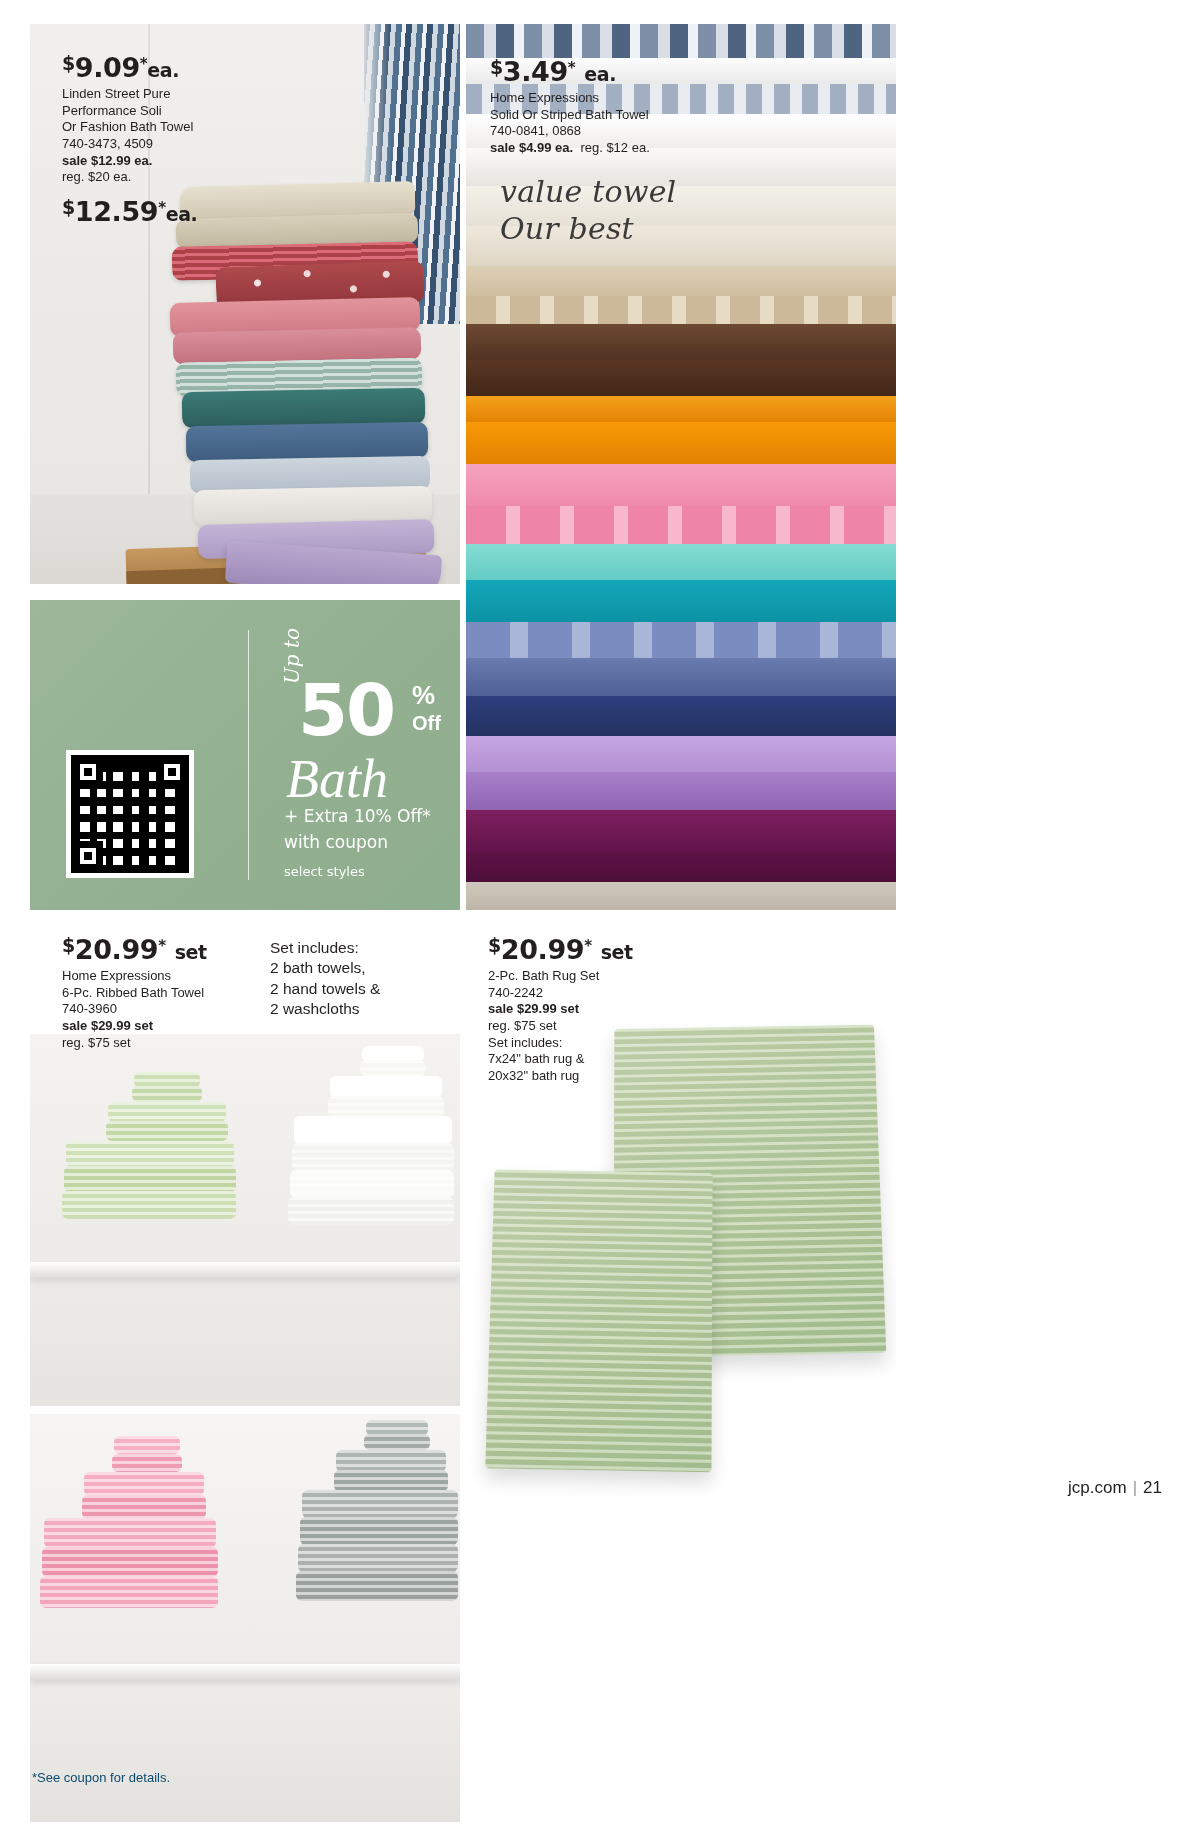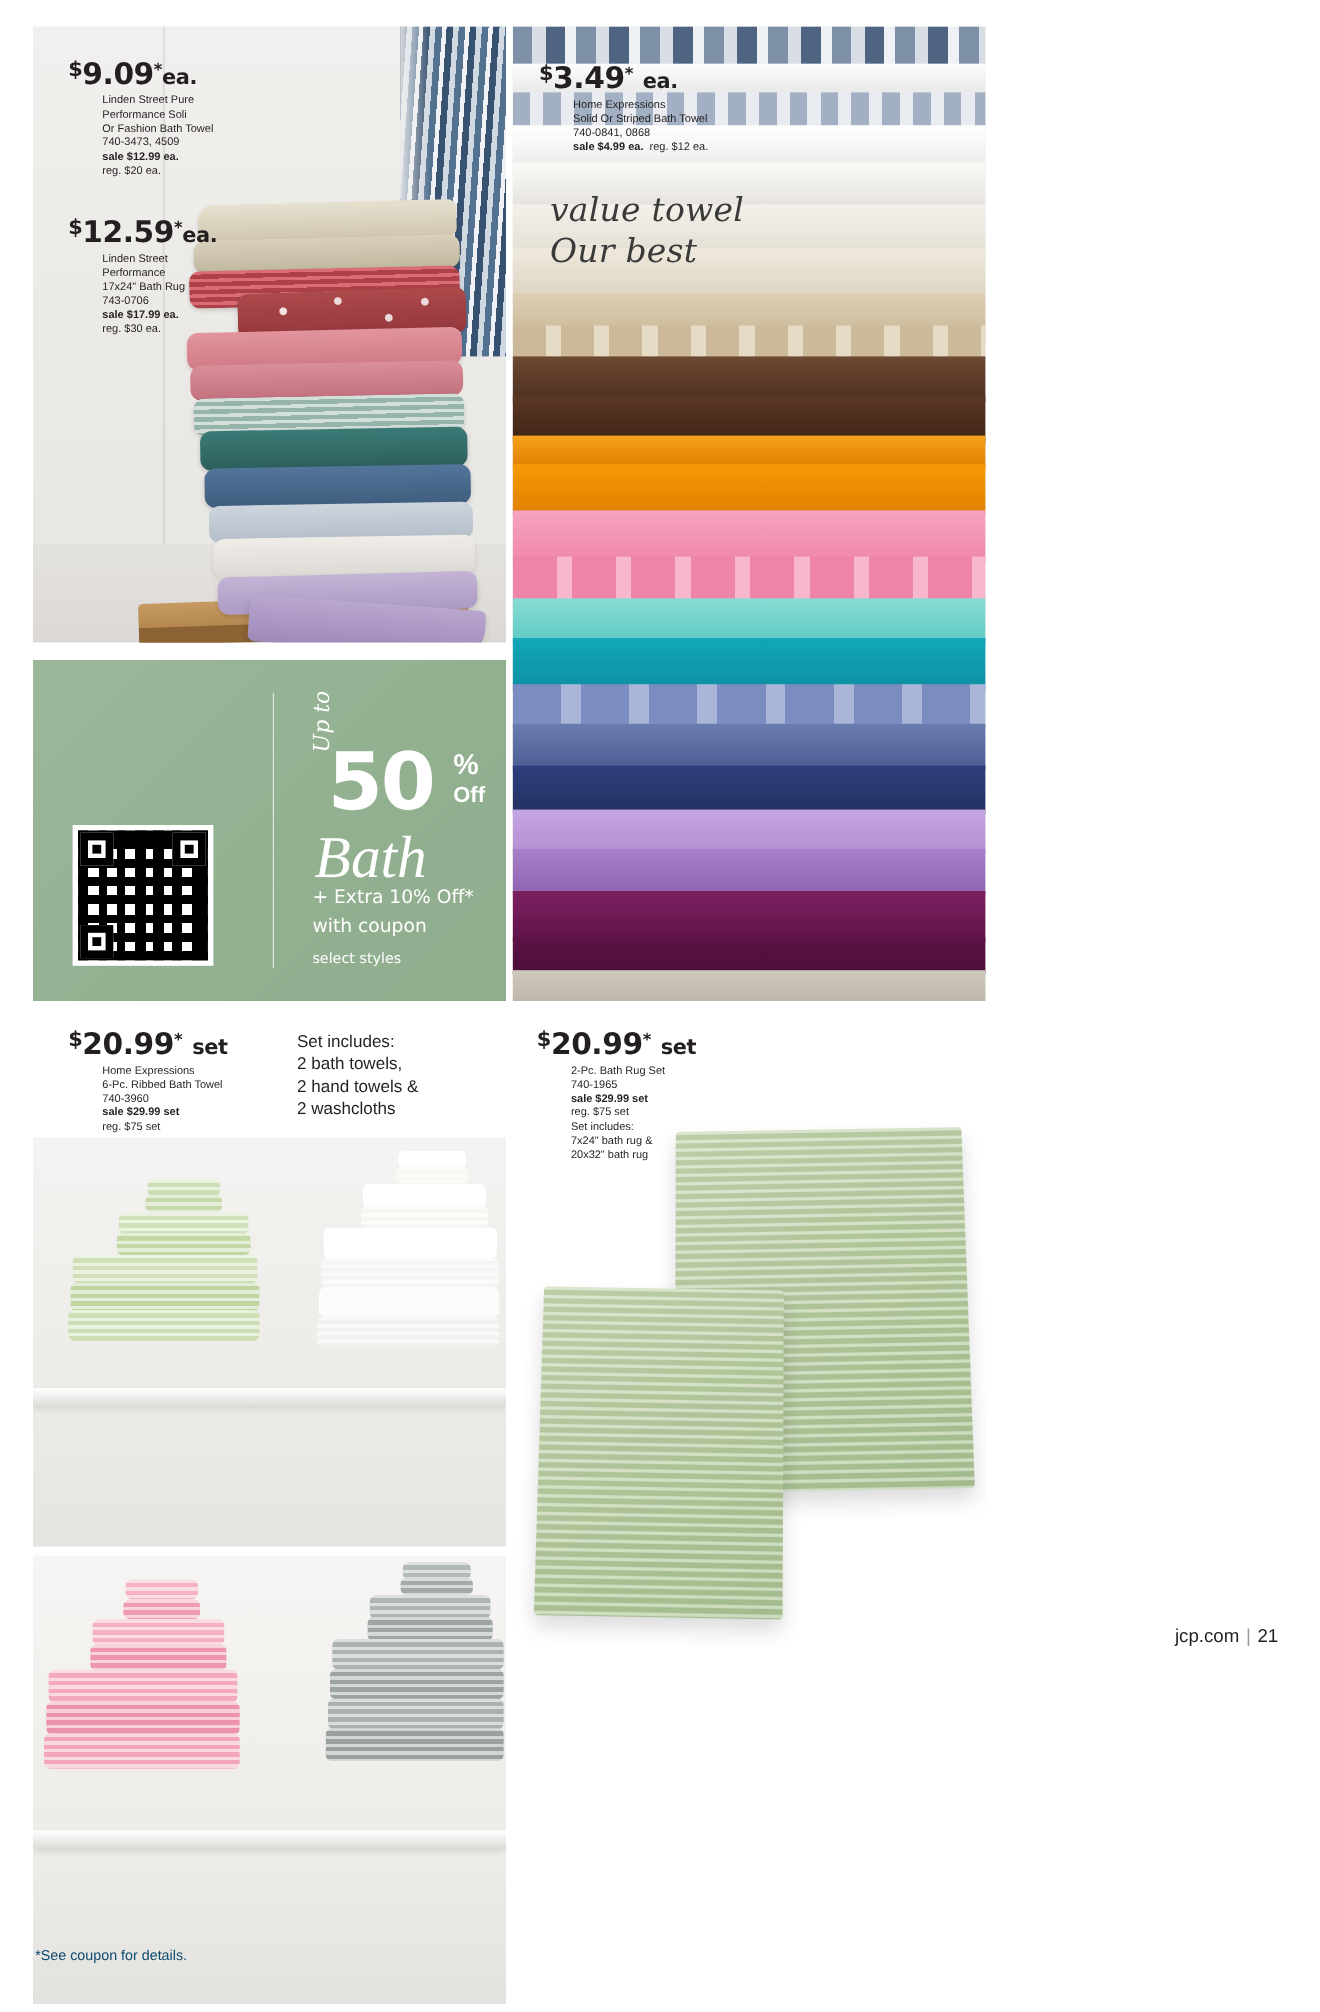--- a/index.html
+++ b/index.html
@@ -181,21 +181,21 @@
 
   
   .copy { position: absolute; color:#231f20; }
   .price {
     font-size: 27px; font-weight: 700; letter-spacing:-.4px;
     font-family: "DejaVu Sans", sans-serif;
   }
   .price .cur { font-size: 19px; vertical-align: 7px; font-weight:700; }
   .price .ast { font-size: 15px; vertical-align: 8px; }
   .price .ea { font-size: 19px; }
-  .lines { font-size: 10px; line-height: 1.28; margin-top: 3px; margin-left: 31px; }
+  .lines { font-size: 13px; line-height: 1.28; margin-top: 3px; }
   .lines .b { font-weight: 700; }
 
   #copy-tl1 { left: 62px; top: 52px; width: 200px; }
   #copy-tl2 { left: 62px; top: 196px; width: 200px; }
   #copy-tr  { left: 490px; top: 56px; width: 250px; }
   #copy-bl  { left: 62px; top: 934px; width: 210px; }
   #copy-bl-set { left: 270px; top: 938px; width: 160px; font-size: 15.5px; line-height: 1.32; }
   #copy-br  { left: 488px; top: 934px; width: 220px; }
 
   
@@ -245,28 +245,20 @@
       <div>Performance Soli</div>
       <div>Or Fashion Bath Towel</div>
       <div>740-3473, 4509</div>
       <div class="b">sale $12.99 ea.</div>
       <div>reg. $20 ea.</div>
     </div>
   </div>
 
   <div class="copy" id="copy-tl2">
     <div class="price"><span class="cur">$</span><span>12.59</span><span class="ast">*</span><span class="ea">ea.</span></div>
-    <div class="lines">
-      <div>Linden Street</div>
-      <div>Performance</div>
-      <div>17x24" Bath Rug</div>
-      <div>743-0706</div>
-      <div class="b">sale $17.99 ea.</div>
-      <div>reg. $30 ea.</div>
-    </div>
   </div>
 
   <div class="panel" id="tr-photo">
 
     <div class="band" style="top:0;height:34px;background:repeating-linear-gradient(90deg,#7e8fa8 0 18px,#d9dde6 18px 30px,#4f6480 30px 48px,#eef1f5 48px 58px);"></div>
     <div class="band" style="top:34px;height:26px;background:linear-gradient(180deg,#fdfdfd,#e9e9e9);"></div>
     <div class="band" style="top:60px;height:30px;background:repeating-linear-gradient(90deg,#9aa9be 0 16px,#e8ebf0 16px 28px);opacity:.9;"></div>
     <div class="band" style="top:90px;height:34px;background:linear-gradient(180deg,#ffffff,#efeeec);"></div>
     <div class="band" style="top:124px;height:38px;background:linear-gradient(180deg,#fbfaf8,#e7e4df);"></div>
     <div class="band" style="top:162px;height:40px;background:linear-gradient(180deg,#f4f1ea,#e6e1d6);"></div>
@@ -402,21 +394,21 @@
 
   <div class="panel" id="br-block">
     <div class="rug" style="left:148px;top:100px;width:266px;height:330px;transform:perspective(700px) rotateX(6deg) rotateZ(-1deg);"></div>
     <div class="rug" style="left:24px;top:246px;width:222px;height:300px;transform:perspective(700px) rotateX(5deg) rotateZ(1deg);"></div>
   </div>
 
   <div class="copy" id="copy-br">
     <div class="price"><span class="cur">$</span><span>20.99</span><span class="ast">*</span> <span class="ea">set</span></div>
     <div class="lines">
       <div>2-Pc. Bath Rug Set</div>
-      <div>740-1965</div>
+      <div>740-2242</div>
       <div class="b">sale $29.99 set</div>
       <div>reg. $75 set</div>
       <div>Set includes:</div>
       <div>7x24" bath rug &amp;</div>
       <div>20x32" bath rug</div>
     </div>
   </div>
 
   <div id="footer">
     <span>jcp.com</span><span class="sep">|</span><span class="pg">21</span>

